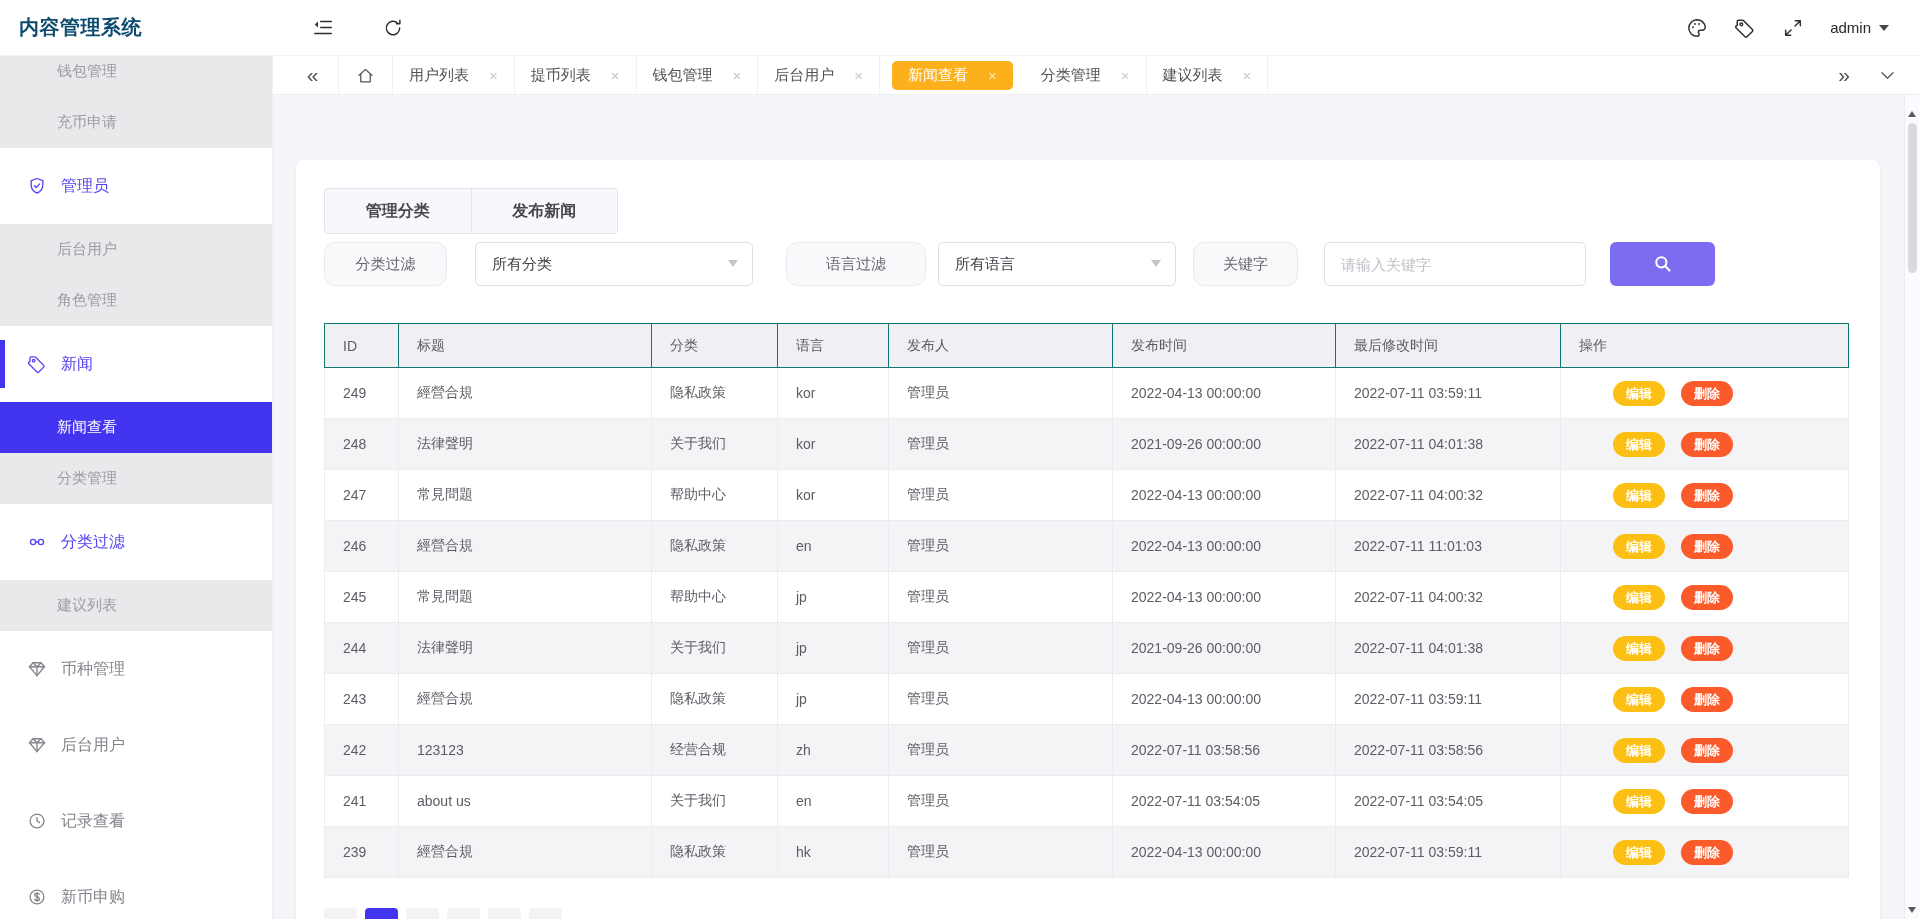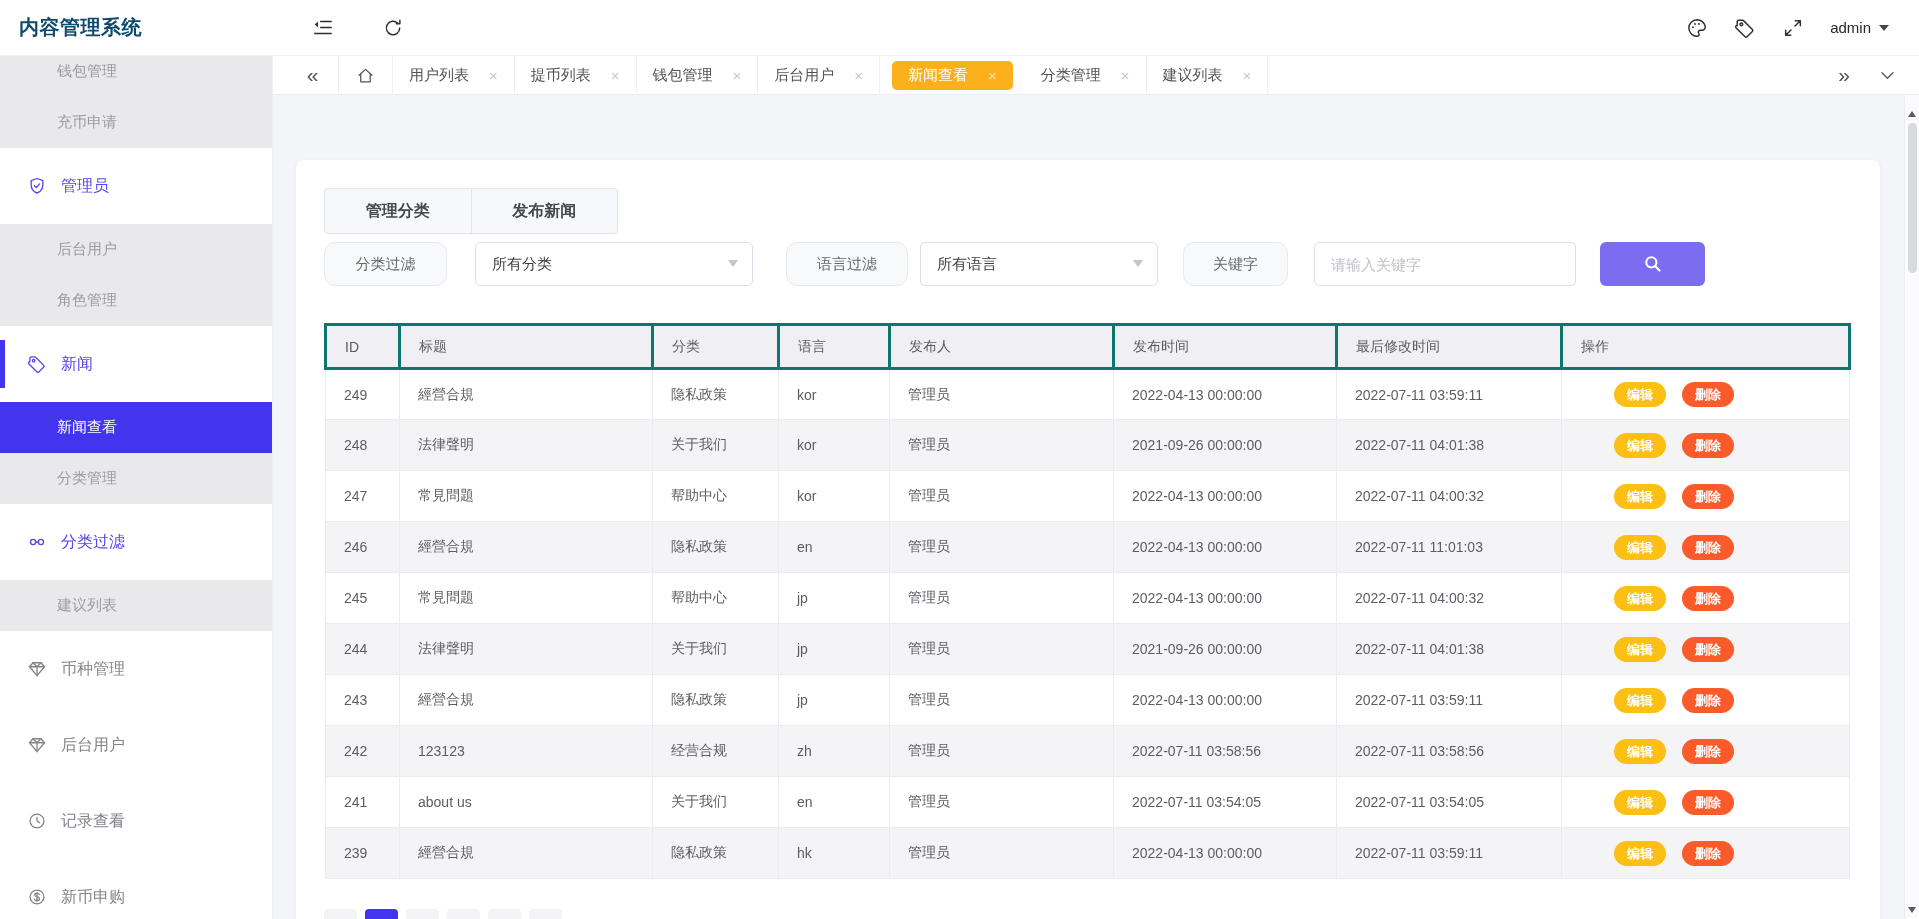--- a/index.html
+++ b/index.html
@@ -48,40 +48,40 @@
 .filters{display:flex;align-items:center;margin-top:8px}
 .flabel{height:44px;background:#f8f9fb;border:1px solid #e9eaef;border-radius:11px;display:flex;align-items:center;justify-content:center;font-size:15px;color:#66676e}
 .fselect{height:44px;border:1px solid #dfe0e7;border-radius:5px;display:flex;align-items:center;padding:0 16px;font-size:15px;color:#3e3f46;background:#fff;position:relative;cursor:pointer}
 .dcaret{position:absolute;right:14px;top:17px;width:0;height:0;border-left:5px solid transparent;border-right:5px solid transparent;border-top:7px solid #c3c4cc}
 .finput{height:44px;width:262px;border:1px solid #dfe0e7;border-radius:5px;padding:0 16px;font-size:15px;color:#3e3f46;background:#fff;outline:none;font-family:inherit}
 .finput::placeholder{color:#c0c1c9}
 .fsearch{height:44px;width:105px;background:var(--search-button,#7b6cf0);border:none;border-radius:6px;display:flex;align-items:center;justify-content:center;cursor:pointer;color:#fff}
 .fsearch svg{width:21px;height:21px}
 
 table{border-collapse:collapse;margin-top:37px;width:1524px;font-size:14px;table-layout:fixed}
-th{background:#f0eff4;color:#5b5c63;font-weight:400;height:44px;text-align:left;padding-left:18px;border:3px solid #0f766e}
+th{background:#f0eff4;color:#5b5c63;font-weight:400;height:44px;text-align:left;padding-left:18px;border:1px solid #0f766e}
 td{height:51px;color:#5c5d64;padding-left:18px;border:1px solid #ececf0;background:#fff;overflow:hidden;white-space:nowrap}
 tr.even td{background:#f4f4f6}
 .btn{display:inline-block;border-radius:13px;padding:6px 13px;font-size:13px;font-weight:700;color:#fff;cursor:pointer;line-height:1}
 .btn.edit{background:var(--edit-button,#fcbf13);margin-left:34px}
 .btn.del{background:var(--delete-button,#fb5b2a);margin-left:16px}
 
 .pager{display:flex;gap:8px;margin-top:30px}
 .pg{min-width:33px;height:34px;padding:0 6px;border-radius:4px;background:#f3f3f5;display:flex;align-items:center;justify-content:center;font-size:14px;color:#606166;cursor:pointer}
 .pg.active{background:var(--sidebar-active,#4334f0);color:#fff}
 
 .scrollbar{position:absolute;right:0;top:0;bottom:0;width:15px;background:#fbfbfd;border-left:1px solid #ededf1;display:flex;flex-direction:column;align-items:center;z-index:6}
 .tri{width:0;height:0;border-left:4px solid transparent;border-right:4px solid transparent;cursor:pointer}
 .tri.up{border-bottom:6px solid #5a5b60;margin-top:16px}
 .tri.down{border-top:6px solid #5a5b60;margin-bottom:6px}
 .sb-thumb{width:9px;height:150px;background:#d9dadf;border-radius:5px;margin-top:6px;cursor:pointer}
 .sb-space{flex:1}
 
-.ml28{margin-left:28px}.ml33{margin-left:33px}.ml12{margin-left:12px}.ml25{margin-left:25px}.ml26{margin-left:26px}.ml24{margin-left:24px}
-.w123{width:123px}.w140{width:122px}.w105{width:105px}.w237{width:278px}.w238{width:238px}
+.ml28{margin-left:28px}.ml33{margin-left:33px}.ml12{margin-left:12px}.ml25{margin-left:17px}.ml26{margin-left:26px}.ml24{margin-left:24px}
+.w123{width:123px}.w140{width:140px}.w105{width:105px}.w237{width:278px}.w238{width:238px}
 </style>
 </head>
 <body>
 
 <div class="header">
   <div class="brand">内容管理系统</div>
   <div class="header-left">
     <span class="hicon">
         <svg viewBox="0 0 24 24" fill="none" stroke="currentColor" stroke-width="1.6" stroke-linecap="round" stroke-linejoin="round">
           <path d="M9.5 5h11.5M9.5 11.5h11.5M3 18h18"></path>

